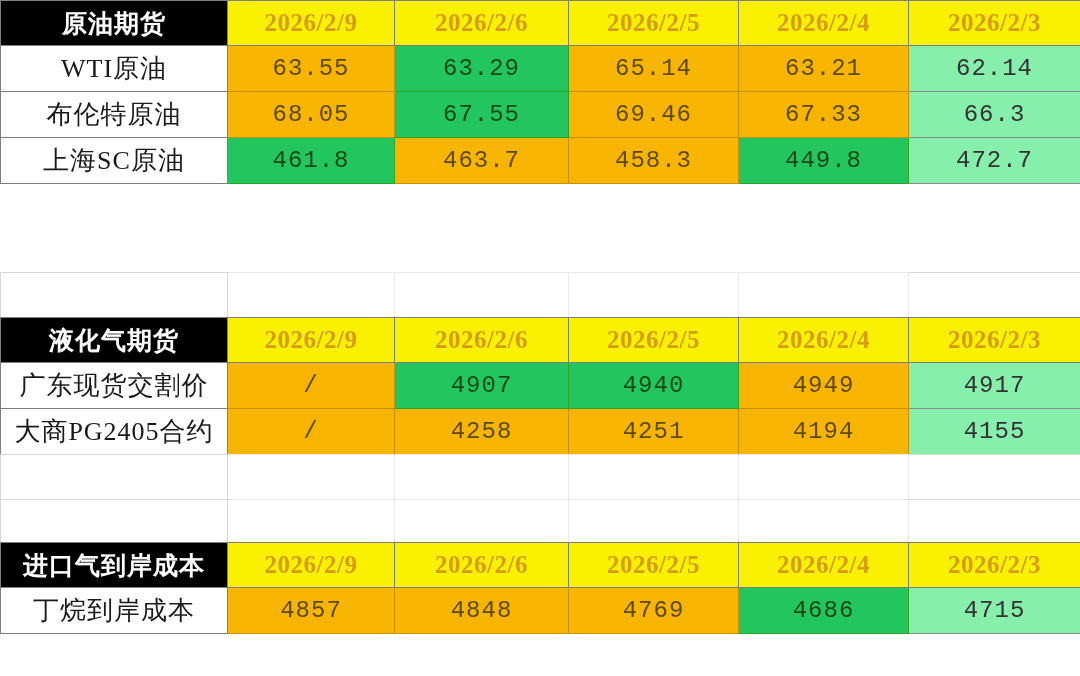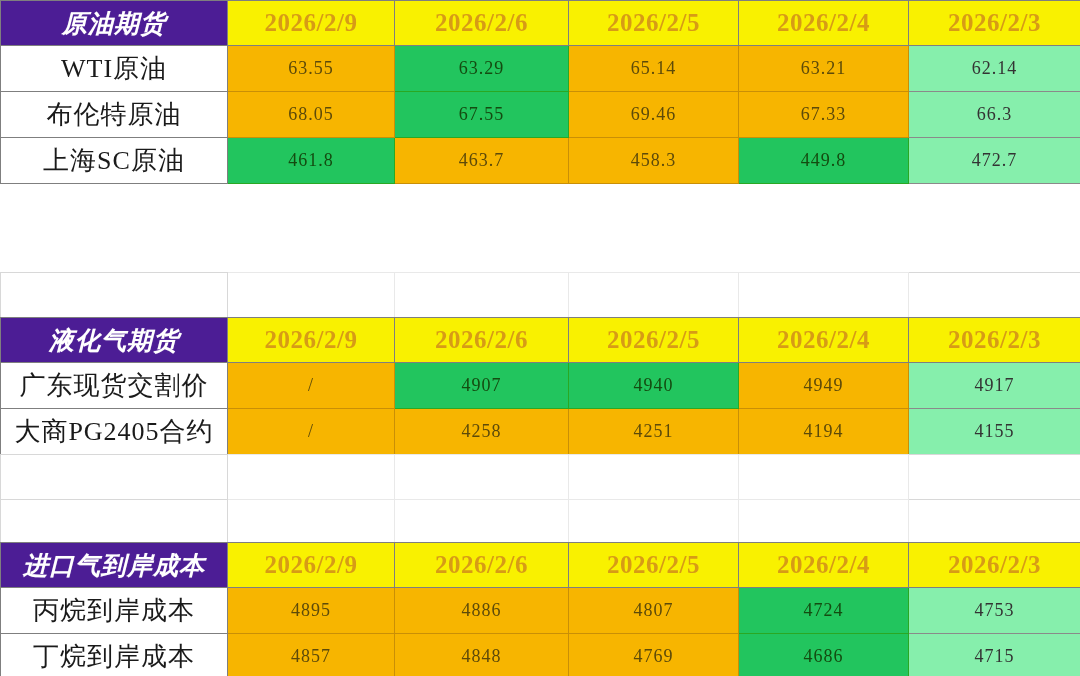--- a/index.html
+++ b/index.html
@@ -43,29 +43,28 @@
   
   col.c0 { width: 227px; }
   col.c1 { width: 167px; }
   col.c2 { width: 174px; }
   col.c3 { width: 170px; }
   col.c4 { width: 170px; }
   col.c5 { width: 172px; }
 
   
   .hdr-title {
-    background: #4c1d95;
+    background: #000000;
     color: #ffffff;
     font-family: "Liberation Serif", "DejaVu Serif", serif;
     font-weight: 700;
     font-size: 25px;
     letter-spacing: 1px;
     text-shadow: 0 0 1px rgba(255,255,255,.35);
     border-color: #0b72c4;
-    font-style: italic;
   }
   .hdr-date {
     background: #f9f100;
     color: #d79b16;
     font-weight: 700;
     font-size: 25px;
     letter-spacing: 0.5px;
     border-color: #d0c400;
   }
   .hdr-date.last { border-right-color: #d0c400; margin-left: 8px; }
@@ -74,22 +73,23 @@
   .lbl {
     background: #ffffff;
     color: #1a1a1a;
     font-size: 26px;
     font-weight: 400;
     letter-spacing: 1px;
   }
 
   
   .val {
-    font-size: 18px;
+    font-size: 24px;
     letter-spacing: 1px;
+    font-family: Liberation Mono, monospace;
   }
   .val.orange {
     background: #f7b500;
     color: #5d4a09;
     border-color: #c98f06;
   }
   .val.green {
     background: #22c55e;
     color: #144b10;
     border-color: #2aa823;
@@ -281,28 +281,20 @@
     <tbody>
       <tr class="hrow">
         <td class="hdr-title">进口气到岸成本</td>
         <td class="hdr-date">2026/2/9</td>
         <td class="hdr-date">2026/2/6</td>
         <td class="hdr-date">2026/2/5</td>
         <td class="hdr-date">2026/2/4</td>
         <td class="hdr-date last">2026/2/3</td>
       </tr>
 
-      <tr class="drow">
-        <td class="lbl">丙烷到岸成本</td>
-        <td class="val orange">4895</td>
-        <td class="val orange">4886</td>
-        <td class="val orange">4807</td>
-        <td class="val green">4724</td>
-        <td class="val white">4753</td>
-      </tr>
 
       <tr class="drow">
         <td class="lbl">丁烷到岸成本</td>
         <td class="val orange">4857</td>
         <td class="val orange">4848</td>
         <td class="val orange">4769</td>
         <td class="val green">4686</td>
         <td class="val white">4715</td>
       </tr>
     </tbody>

